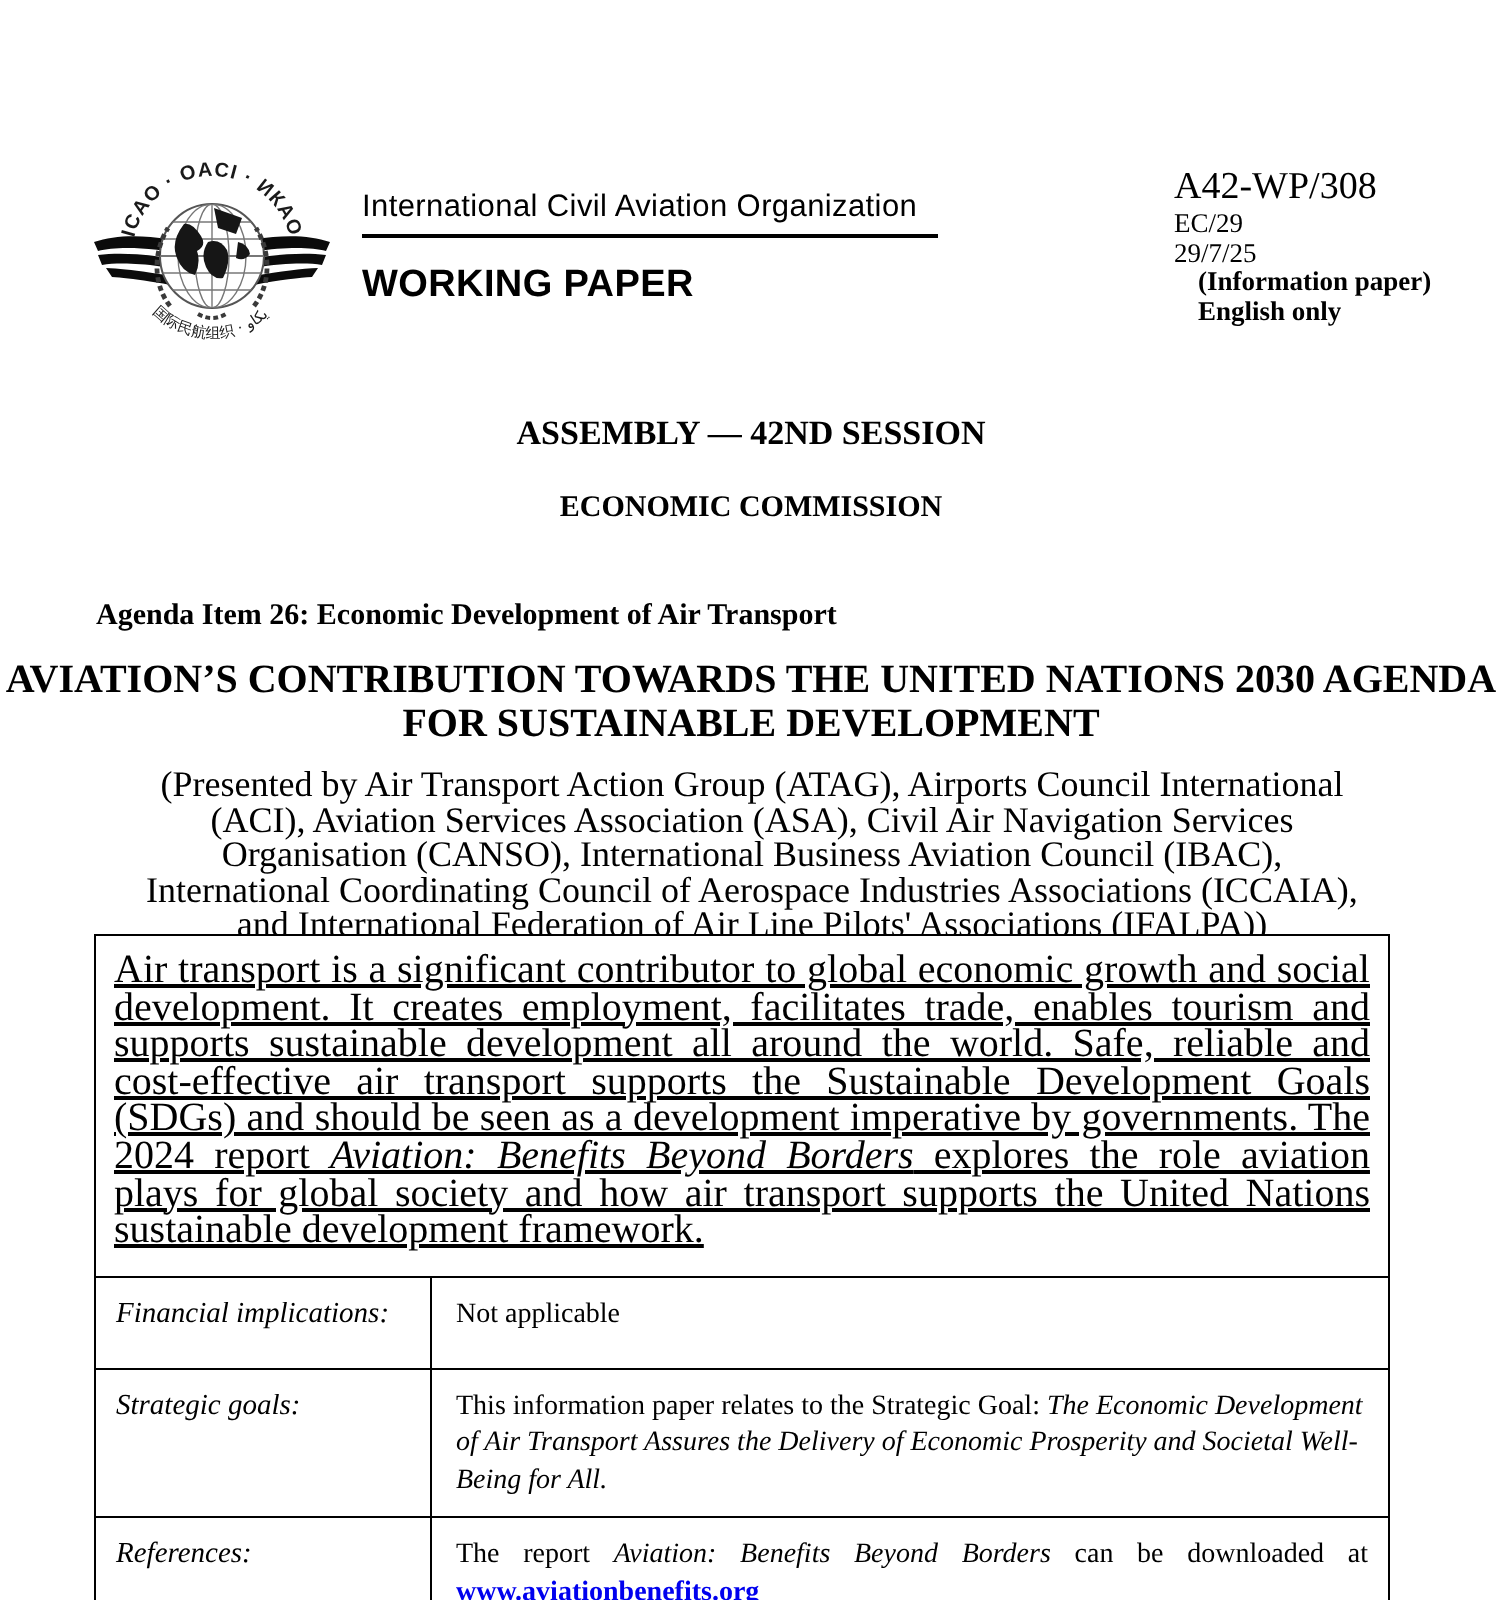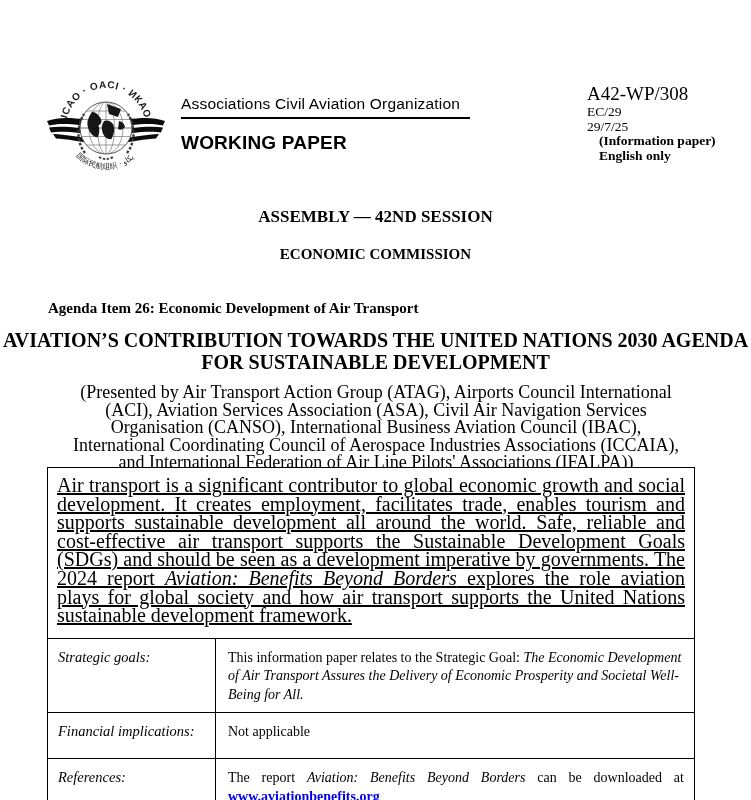--- a/index.html
+++ b/index.html
@@ -104,21 +104,21 @@
     <path id="arcBottomPath" d="M32,76 A41,41 0 0 0 90,76" fill="none"></path>
     <text class="arc-top" text-anchor="middle">
       <textPath href="#arcTopPath" startOffset="50%">ICAO · OACI · ИКАО</textPath>
     </text>
     <text class="arc-bottom" text-anchor="middle">
       <textPath href="#arcBottomPath" startOffset="50%">国际民航组织 · ايكاو</textPath>
     </text>
   </svg>
 
   <div class="org-block">
-    <div class="org-name">Associations Civil Aviation Organization</div>
+    <div class="org-name">International Civil Aviation Organization</div>
     <div class="working-paper">WORKING PAPER</div>
   </div>
 
   <div class="ref-block">
     <div class="ref-number">A42-WP/308</div>
     <div class="ref-line">EC/29</div>
     <div class="ref-line">29/7/25</div>
     <div class="ref-line ref-bold">(Information paper)</div>
     <div class="ref-line ref-bold">English only</div>
   </div>
@@ -130,28 +130,28 @@
   <div class="paper-title">
     <div>AVIATION’S CONTRIBUTION TOWARDS THE UNITED NATIONS 2030 AGENDA</div>
     <div>FOR SUSTAINABLE DEVELOPMENT</div>
   </div>
 
   <div class="presented">(Presented by Air Transport Action Group (ATAG), Airports Council International (ACI), Aviation Services Association (ASA), Civil Air Navigation Services Organisation (CANSO), International Business Aviation Council (IBAC), International Coordinating Council of Aerospace Industries Associations (ICCAIA), and International Federation of Air Line Pilots' Associations (IFALPA))</div>
 
   <div class="summary-box">
     <p class="es-body"><span>Air transport is a significant contributor to global economic growth and social development. It creates employment, facilitates trade, enables tourism and supports sustainable development all around the world. Safe, reliable and cost-effective air transport supports the Sustainable Development Goals (SDGs) and should be seen as a development imperative by governments. The 2024 report </span><i>Aviation: Benefits Beyond Borders</i><span> explores the role aviation plays for global society and how air transport supports the United Nations sustainable development framework.</span></p>
 
+    <div class="srow row-2">
+      <div class="srow-label">Financial implications:</div>
+      <div class="srow-value">Not applicable</div>
+    </div>
+
     <div class="srow row-1">
       <div class="srow-label">Strategic goals:</div>
       <div class="srow-value"><span>This information paper relates to the Strategic Goal: </span><i>The Economic Development of Air Transport Assures the Delivery of Economic Prosperity and Societal Well-Being for All.</i></div>
-    </div>
-
-    <div class="srow row-2">
-      <div class="srow-label">Financial implications:</div>
-      <div class="srow-value">Not applicable</div>
     </div>
 
     <div class="srow row-3">
       <div class="srow-label">References:</div>
       <div class="srow-value justify"><span>The report </span><i>Aviation: Benefits Beyond Borders</i><span> can be downloaded at </span><a class="doc-link" href="#">www.aviationbenefits.org</a></div>
     </div>
   </div>
 
 </div>
 

